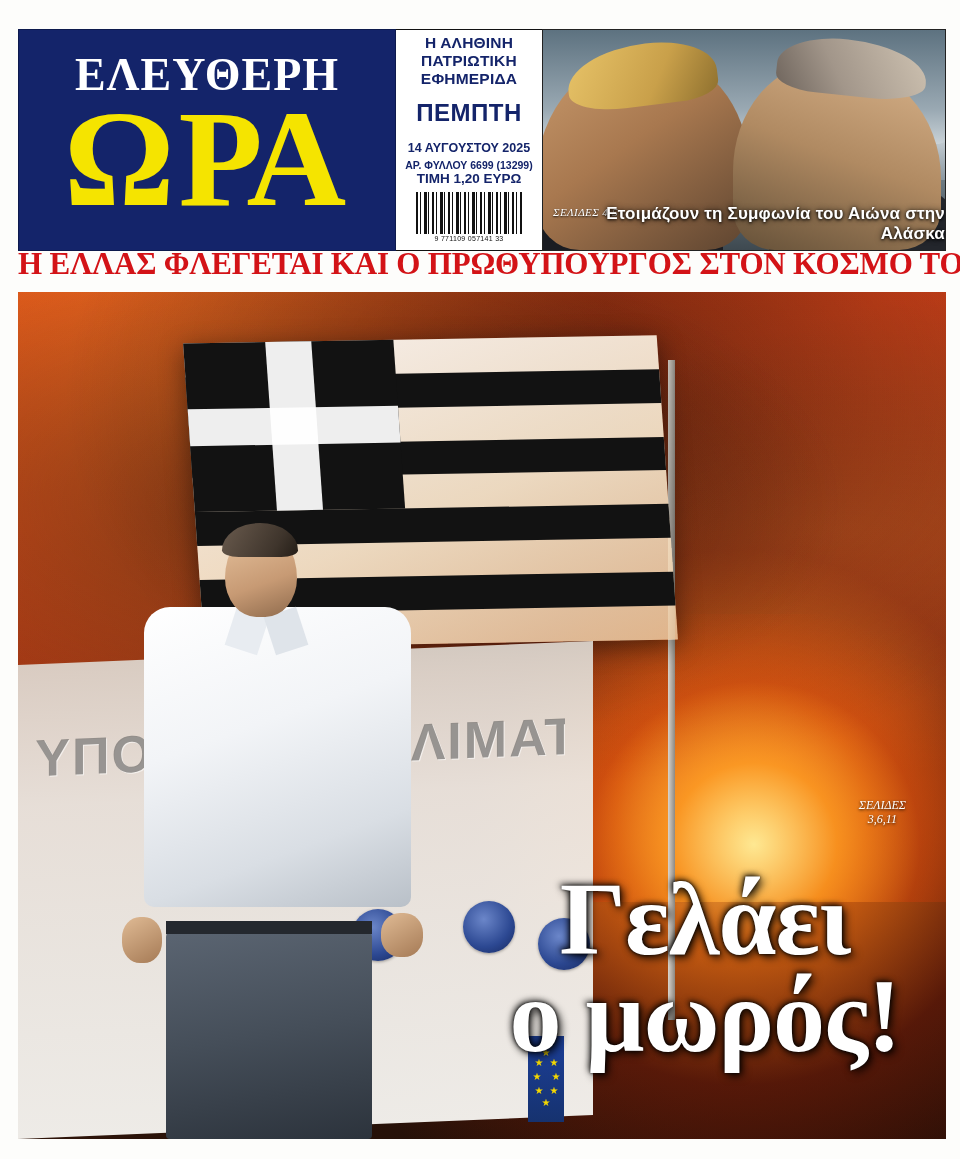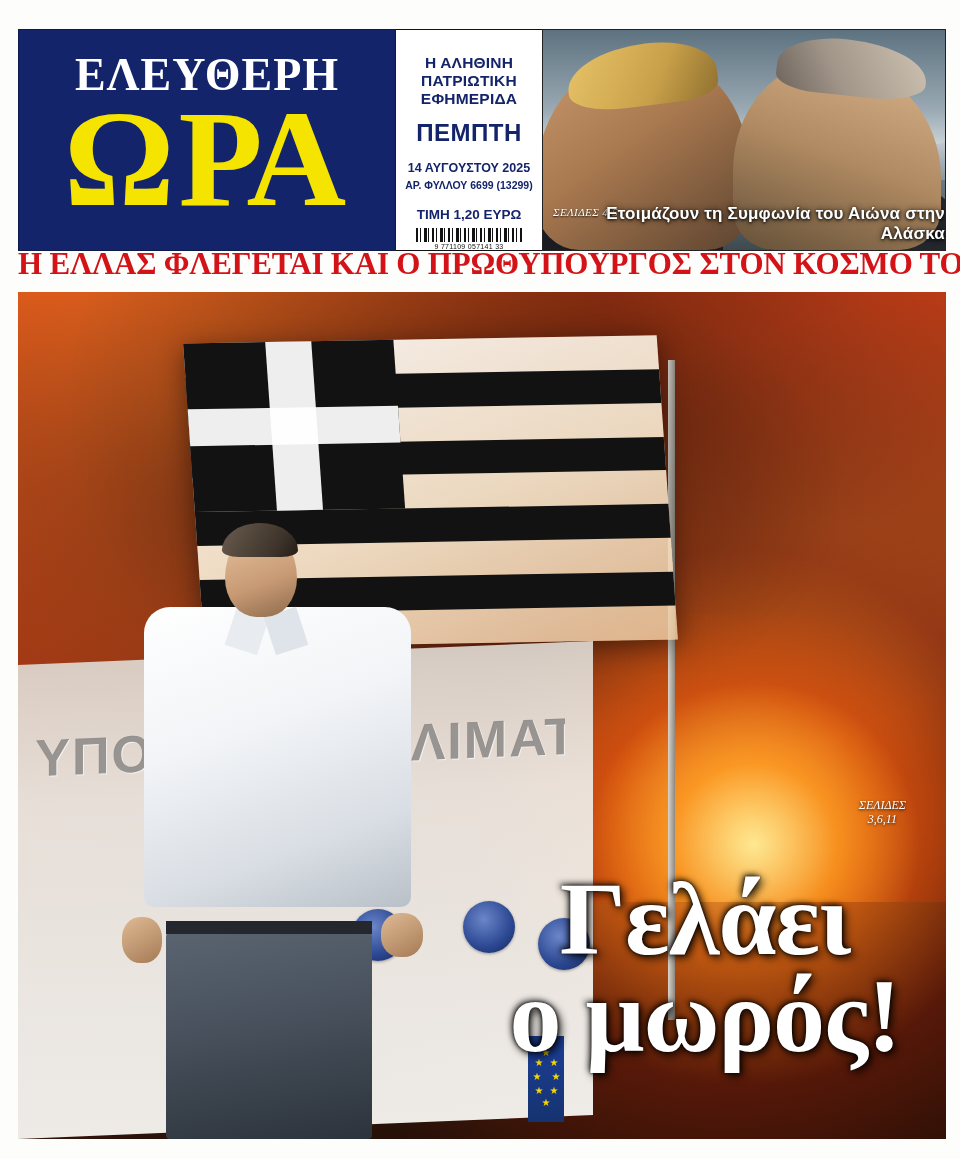--- a/index.html
+++ b/index.html
@@ -69,21 +69,21 @@
 
   .info-col {
     width: 146px;
     background: #ffffff;
     border-top: 1px solid #111;
     border-bottom: 1px solid #111;
     display: flex;
     flex-direction: column;
     align-items: center;
     box-sizing: border-box;
-    padding-top: 24px;
+    padding-top: 4px;
   }
   .info-slogan {
     color: #14246a;
     font-weight: bold;
     font-size: 15.5px;
     line-height: 1.15;
     text-align: center;
     letter-spacing: 0.2px;
   }
   .info-day {
@@ -99,21 +99,21 @@
     font-weight: bold;
     font-size: 12.5px;
   }
   .info-issue {
     margin-top: 4px;
     color: #14246a;
     font-weight: bold;
     font-size: 10.5px;
   }
   .info-price {
-    margin-top: 16px;
+    margin-top: 0;
     color: #14246a;
     font-weight: bold;
     font-size: 13.5px;
   }
   .barcode {
     margin-top: 6px;
     width: 106px;
     height: 42px;
     background:
       repeating-linear-gradient(to right,

